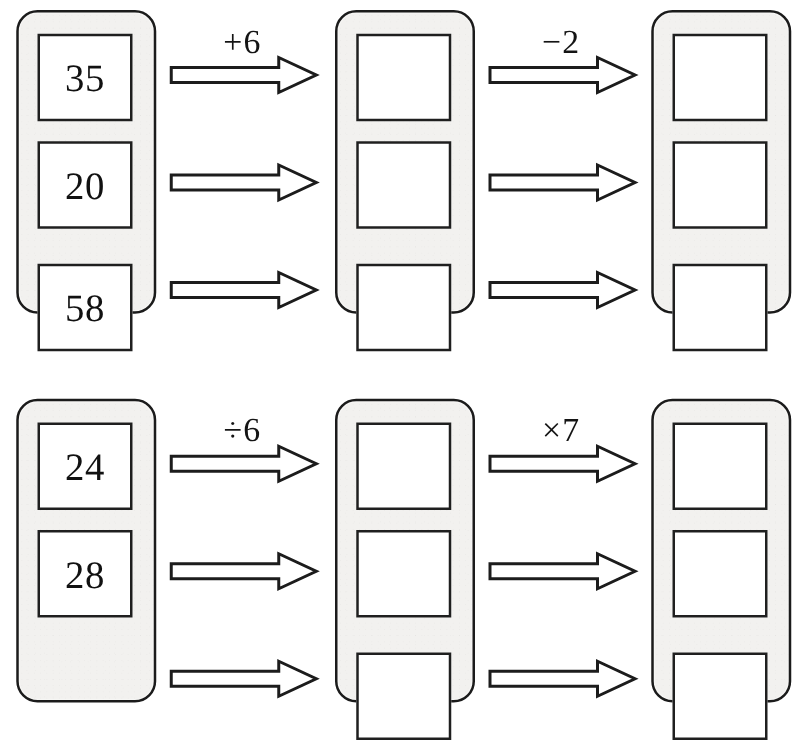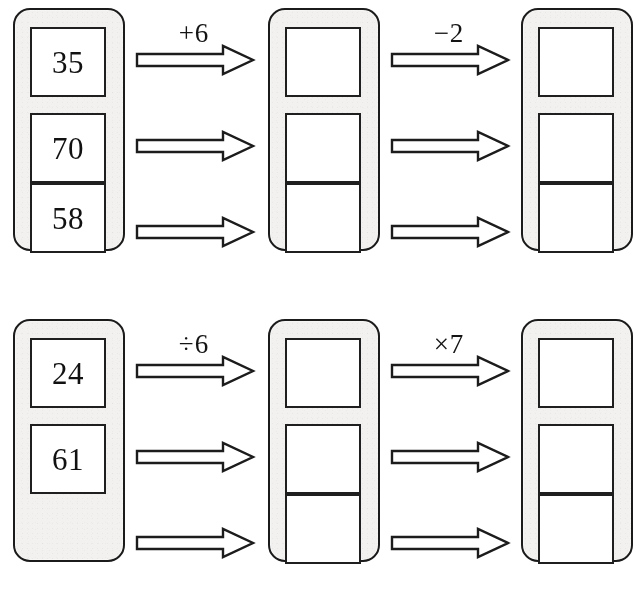--- a/index.html
+++ b/index.html
@@ -73,21 +73,21 @@
     box-sizing: border-box;
     background: #ffffff;
     border: 2.5px solid #1f1f1f;
     display: flex;
     align-items: center;
     justify-content: center;
     z-index: 2;
   }
   .cell.cell-0 { top: 17px; }
   .cell.cell-1 { top: 103px; }
-  .cell.cell-2 { top: 173px; }
+  .cell.cell-2 { top: 201px; }
 
   .cell-value {
     font-family: "Liberation Serif", "DejaVu Serif", serif;
     font-size: 31px;
     line-height: 1;
     color: #111111;
     letter-spacing: 0.5px;
     user-select: none;
   }
 
@@ -143,21 +143,21 @@
 
 <div id="worksheet">
 
   <div class="machine-row row-0">
 
     <div class="panel panel-0">
       <div class="cell cell-0">
         <span class="cell-value">35</span>
       </div>
       <div class="cell cell-1">
-        <span class="cell-value">70</span>
+        <span class="cell-value">20</span>
       </div>
       <div class="cell cell-2">
         <span class="cell-value">58</span>
       </div>
     </div>
 
     <div class="arrow-group gap-0">
       <div class="operator-label">+6</div>
       <div class="arrow arrow-0">
         <svg viewBox="0 0 120 34" xmlns="http://www.w3.org/2000/svg" aria-hidden="true">
@@ -221,21 +221,21 @@
 
   </div>
 
   <div class="machine-row row-1">
 
     <div class="panel panel-0">
       <div class="cell cell-0">
         <span class="cell-value">24</span>
       </div>
       <div class="cell cell-1">
-        <span class="cell-value">61</span>
+        <span class="cell-value">28</span>
       </div>
     </div>
 
     <div class="arrow-group gap-0">
       <div class="operator-label">÷6</div>
       <div class="arrow arrow-0">
         <svg viewBox="0 0 120 34" xmlns="http://www.w3.org/2000/svg" aria-hidden="true">
           <polygon points="2,11 88,11 88,3 118,17 88,31 88,23 2,23"></polygon>
         </svg>
       </div>

